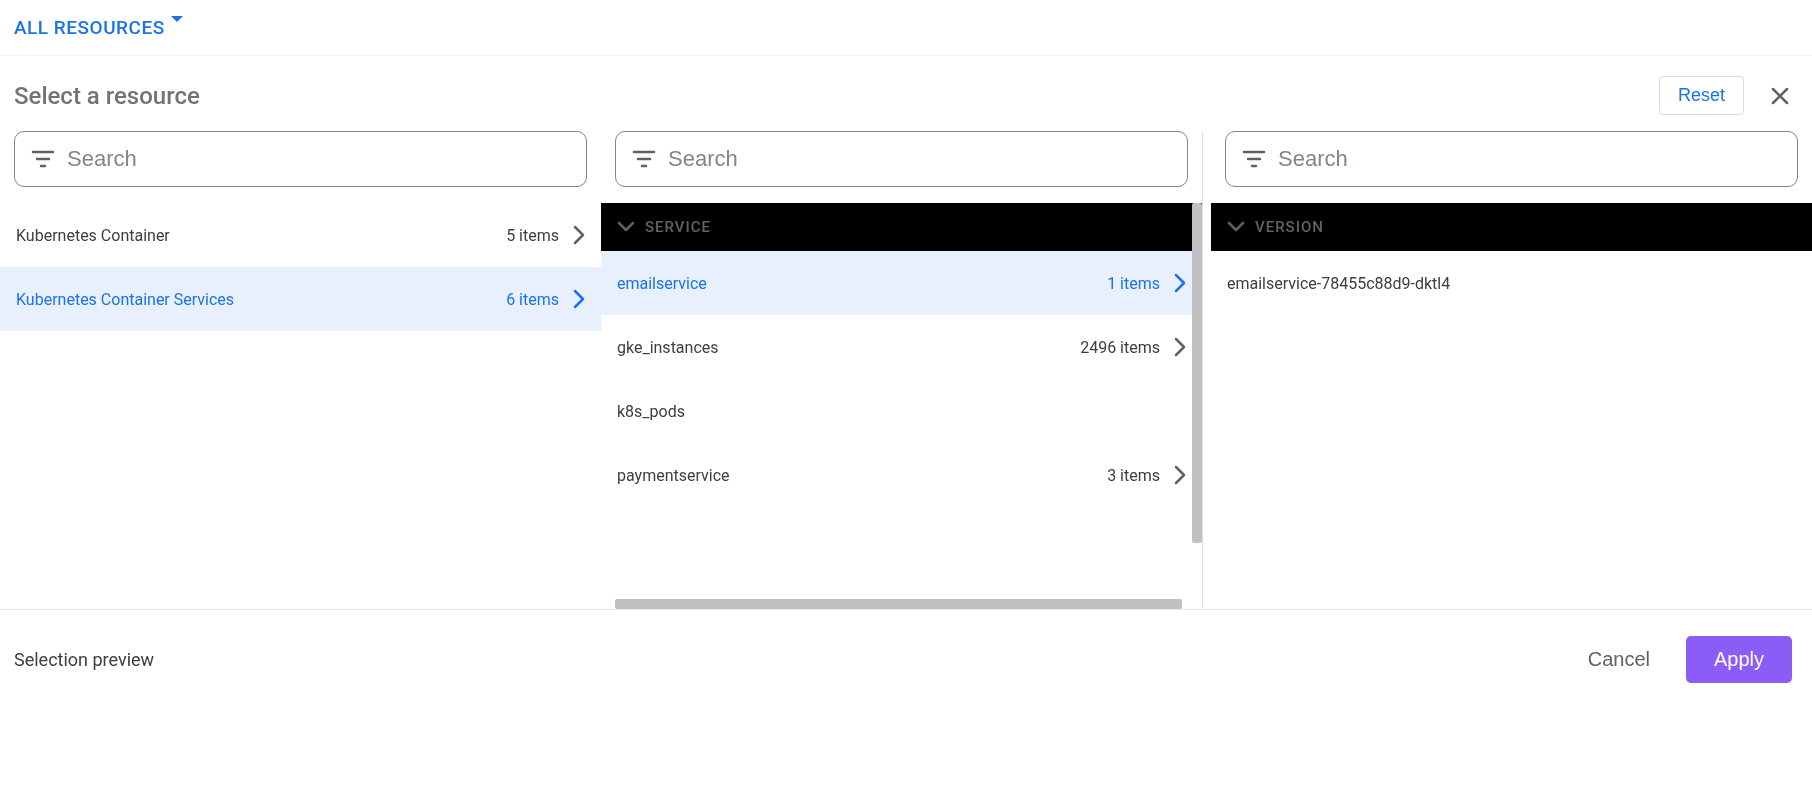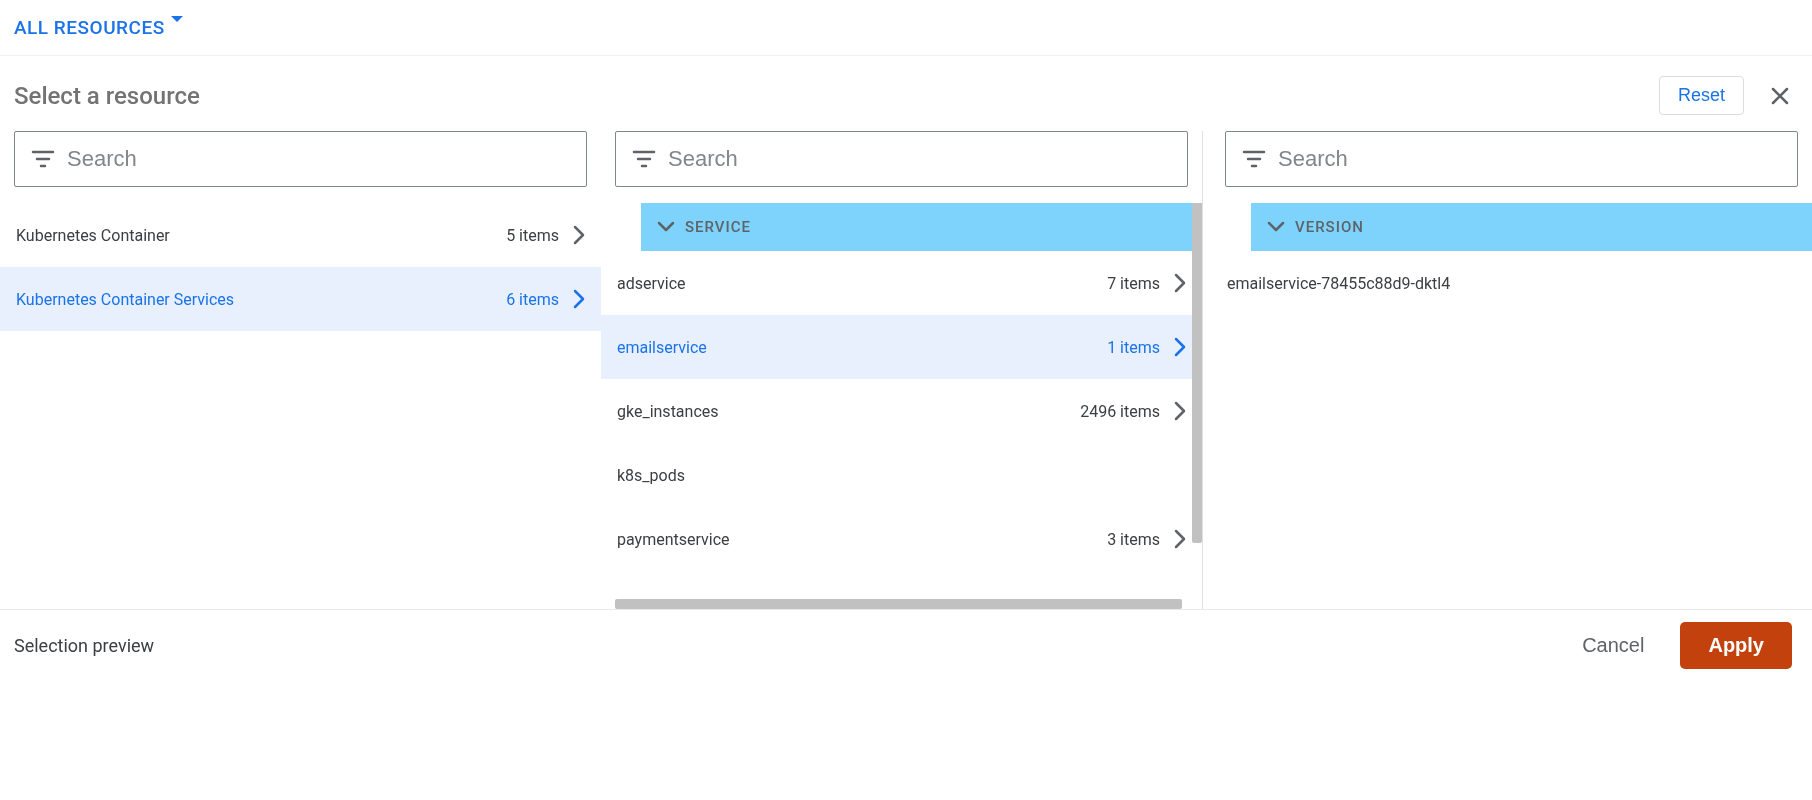--- a/index.html
+++ b/index.html
@@ -87,49 +87,48 @@
     margin: 0 8px 0 0;
   }
   .search-wrap {
     padding: 0 14px 16px 14px;
   }
   .search-box {
     display: flex;
     align-items: center;
     gap: 12px;
     border: 1px solid #80868b;
-    border-radius: 2px;
+    border-radius: 10px;
     height: 56px;
     padding: 0 16px;
   }
   .filter-icon {
     color: #5f6368;
     flex-shrink: 0;
   }
   .search-input {
     border: none;
     outline: none;
     font-size: 22px;
     color: #5f6368;
     width: 100%;
     background: transparent;
   }
   .search-input::placeholder { color: #80868b; }
   .col-header {
-    background: #7dd3fc;
+    background: #000000;
     height: 48px;
     display: flex;
     align-items: center;
     gap: 10px;
     padding: 0 16px;
     color: #5f6368;
     font-size: 15px;
     letter-spacing: 1px;
     font-weight: 500;
-    margin-left: 40px;
   }
   .list {
     flex: 1 1 auto;
     overflow-y: auto;
   }
   .row {
     display: flex;
     align-items: center;
     justify-content: space-between;
     padding: 0 16px;
@@ -171,45 +170,45 @@
     height: 10px;
     background: #c1c1c1;
     border-radius: 2px;
   }
   .col.middle { position: relative; }
   .footer {
     border-top: 1px solid #e8eaed;
     display: flex;
     align-items: center;
     justify-content: space-between;
-    padding: 12px 20px 22px 14px;
+    padding: 26px 20px 22px 14px;
   }
   .footer-left {
     font-size: 18px;
     color: #3c4043;
   }
   .footer-actions {
     display: flex;
     align-items: center;
     gap: 36px;
   }
   .btn-cancel {
     border: none;
     background: transparent;
     color: #5f6368;
     font-size: 20px;
     font-weight: 500;
     cursor: pointer;
   }
   .btn-apply {
     border: none;
-    background: #c2410c;
+    background: #8b5cf6;
     color: #fff;
     font-size: 20px;
-    font-weight: 700;
+    font-weight: 400;
     padding: 12px 28px;
     border-radius: 5px;
     cursor: pointer;
   }
   svg { display: block; }
 </style>
 </head>
 <body>
 
 <div class="topbar">
@@ -285,31 +284,20 @@
     </div>
     <div class="col-header">
       <span>
         <svg width="18" height="12" viewBox="0 0 18 12">
             <path d="M2 2 L9 9 L16 2" stroke="#5f6368" stroke-width="2.5" fill="none" stroke-linecap="round" stroke-linejoin="round"></path>
           </svg>
       </span>
       <span>SERVICE</span>
     </div>
     <div class="list">
-      <div class="row">
-        <span class="label">adservice</span>
-        <span class="meta">
-          <span class="count">7 items</span>
-          <span class="chev">
-            <svg width="12" height="20" viewBox="0 0 12 20">
-                <path d="M2 2 L10 10 L2 18" stroke="#5f6368" stroke-width="2.5" fill="none" stroke-linecap="round" stroke-linejoin="round"></path>
-              </svg>
-          </span>
-        </span>
-      </div>
       <div class="row selected">
         <span class="label">emailservice</span>
         <span class="meta">
           <span class="count">1 items</span>
           <span class="chev">
             <svg width="12" height="20" viewBox="0 0 12 20">
                 <path d="M2 2 L10 10 L2 18" stroke="#1a73e8" stroke-width="2.5" fill="none" stroke-linecap="round" stroke-linejoin="round"></path>
               </svg>
           </span>
         </span>

